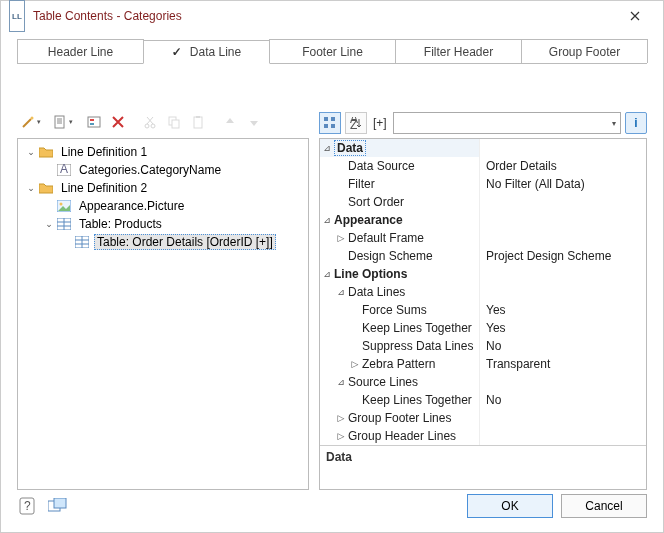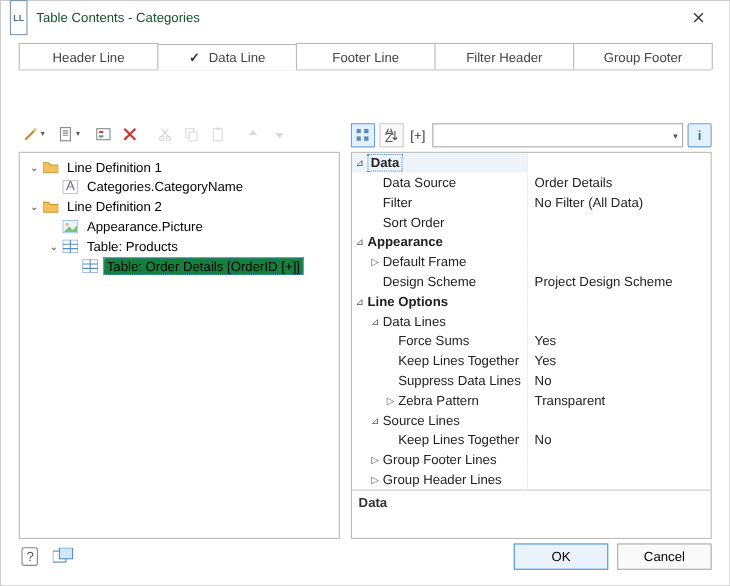--- a/index.html
+++ b/index.html
@@ -1,41 +1,41 @@
 <!DOCTYPE html>
 <html><head>
 <meta charset="utf-8">
 <style>
   * { box-sizing: border-box; font-family: "Segoe UI", Tahoma, sans-serif; font-size: 12px; }
   body { margin: 0; background: #fff; }
   .window { width: 664px; height: 533px; border: 1px solid #ccc; position: relative; display: flex; flex-direction: column; }
   .titlebar { height: 30px; display: flex; align-items: center; padding: 0 8px; }
   .app-icon { width: 16px; height: 32px; border: 1px solid #7a99b8; display: flex; align-items: center; justify-content: center; font-size: 8px; color: #4a6a8a; font-weight: bold; margin-right: 8px; }
-  .title { flex: 1; color: #14532d; }
+  .title { flex: 1; color: #7f1d1d; }
   .close-btn { width: 40px; height: 28px; display: flex; align-items: center; justify-content: center; color: #555; cursor: pointer; }
   .close-btn svg { width: 10px; height: 10px; }
   .content { flex: 1; padding: 8px 16px 0 16px; display: flex; flex-direction: column; gap: 36px; }
   .tabs { display: flex; border-bottom: 1px solid #bbb; }
   .tab { flex: 1; height: 24px; display: flex; align-items: center; justify-content: center; border: 1px solid #bbb; border-bottom: none; background: #fff; margin-right: -1px; cursor: pointer; color: #444; }
   .tab.active { background: #fff; border-bottom: 1px solid #fff; position: relative; top: 1px; }
   .tab .check { margin-right: 8px; color: #333; font-weight: bold; }
   .body { flex: 1; display: flex; gap: 10px; padding-top: 12px; min-height: 0; }
   .left-pane { width: 292px; display: flex; flex-direction: column; }
   .right-pane { flex: 1; display: flex; flex-direction: column; min-width: 0; }
   .toolbar { height: 26px; display: flex; align-items: center; gap: 2px; padding: 0 2px 6px 2px; }
   .tbtn { width: 22px; height: 20px; display: flex; align-items: center; justify-content: center; cursor: pointer; }
   .tbtn.dd { width: 30px; justify-content: flex-start; padding-left: 2px; }
   .tbtn.disabled { opacity: 0.35; cursor: default; }
   .dd-arrow { font-size: 7px; color: #555; margin-left: 2px; }
   .tree-box { flex: 1; border: 1px solid #bbb; background: #fff; overflow: auto; padding: 4px 2px; }
   .tree-row { display: flex; align-items: center; height: 18px; white-space: nowrap; cursor: default; }
   .tw { width: 14px; height: 14px; display: flex; align-items: center; justify-content: center; font-size: 9px; color: #555; cursor: pointer; }
   .node-icon { width: 16px; height: 14px; display: flex; align-items: center; justify-content: center; margin-right: 4px; }
   .node-label { padding: 0 3px; }
-  .node-label.sel { background: #15803d; border: 1px dotted #4a90d9; padding: 0 2px; }
+  .node-label.sel { background: #e5e5e5; border: 1px dotted #4a90d9; padding: 0 2px; }
   .prop-toolbar { height: 26px; display: flex; align-items: center; gap: 4px; padding: 0 0 4px 0; }
   .ptb { width: 22px; height: 22px; border: 1px solid #ccc; background: #fafafa; display: flex; align-items: center; justify-content: center; cursor: pointer; }
   .ptb.active { border-color: #6aa0d8; background: #e4f0fb; }
   .pdrop { flex: 1; height: 22px; border: 1px solid #aaa; background: #fff; display: flex; align-items: center; justify-content: flex-end; padding: 0 4px; }
   .info-btn { width: 22px; height: 22px; border: 1px solid #6aa0d8; background: #e4f0fb; border-radius: 2px; color: #1a6fb8; font-weight: bold; display: flex; align-items: center; justify-content: center; cursor: pointer; }
   .prop-grid { flex: 1; border: 1px solid #bbb; background: #fff; overflow: hidden; display: flex; flex-direction: column; min-height: 0; }
   .prop-scroll { flex: 1; overflow-y: scroll; }
   .prow { display: flex; height: 18px; align-items: center; }
   .pkey { width: 160px; display: flex; align-items: center; height: 100%; border-right: 1px solid #eee; }
   .pval { flex: 1; padding-left: 6px; color: #222; }

